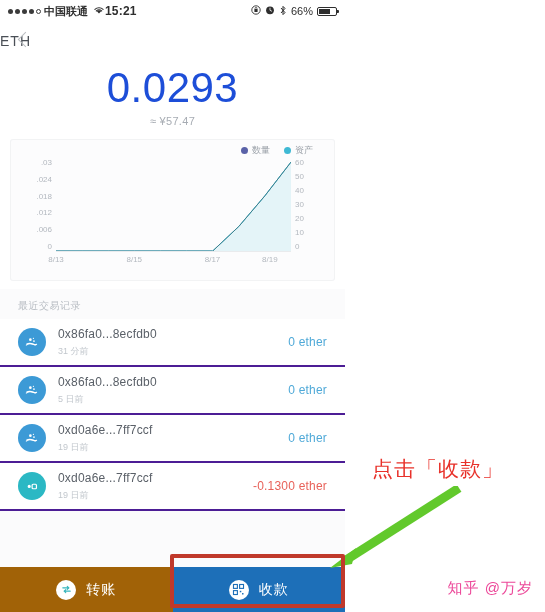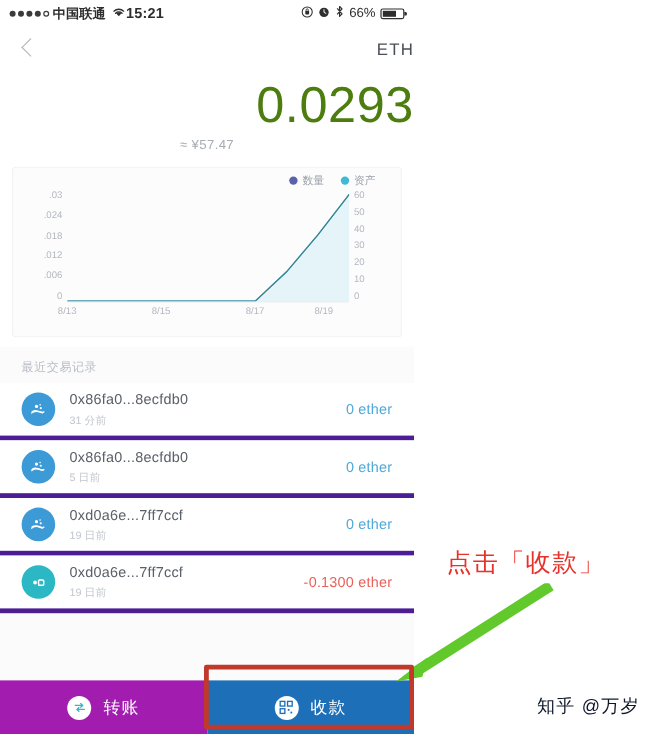--- a/index.html
+++ b/index.html
@@ -89,40 +89,39 @@
     content: "";
     position: absolute;
     left: 6px; top: 5px;
     width: 10px; height: 10px;
     border-left: 1.5px solid #b9bcc0;
     border-bottom: 1.5px solid #b9bcc0;
     transform: rotate(45deg);
   }
   #nav-title {
     width: 100%;
-    text-align: right;
+    text-align: left;
     font-size: 14px;
     color: #4a4f56;
     letter-spacing: 1px;
   }
 
   
   #balance-block {
     text-align: center;
     padding-top: 6px;
     padding-bottom: 10px;
     background: #ffffff;
   }
   #balance-amount {
     font-size: 42px;
-    color: #4d7c0f;
+    color: #1d4ed8;
     font-weight: 300;
     letter-spacing: 0.5px;
     line-height: 1.05;
-    text-align: right;
   }
   #balance-fiat {
     font-size: 11px;
     color: #a7acb3;
     margin-top: 5px;
     letter-spacing: 0.3px;
   }
 
   
   #chart-card {
@@ -201,21 +200,21 @@
     padding: 10px 0 6px 18px;
     letter-spacing: 0.5px;
   }
   .tx-row {
     display: flex;
     align-items: center;
     padding: 6px 18px 6px 18px;
     height: 48px;
     box-sizing: border-box;
     background: #ffffff;
-    border-bottom: 4px solid #4c1d95;
+    border-bottom: 2px solid #4c1d95;
   }
   .tx-icon {
     width: 28px; height: 28px;
     border-radius: 50%;
     flex: 0 0 auto;
     display: flex; align-items: center; justify-content: center;
     margin-right: 12px;
   }
   .tx-icon svg { display:block; }
   .tx-body { flex: 1 1 auto; min-width: 0; }
@@ -298,21 +297,21 @@
     border: 4px solid #c0392b;
     box-sizing: border-box;
     border-radius: 2px;
     pointer-events: none;
   }
   #watermark {
     position: absolute;
     right: 12px;
     bottom: 14px;
     font-size: 15px;
-    color: #0f172a;
+    color: #ec4899;
     letter-spacing: 1px;
     white-space: nowrap;
   }
 </style>
 </head>
 <body>
 
 <div id="phone">
 
   <div id="statusbar">
@@ -480,21 +479,21 @@
           <div class="tx-body">
             <div class="tx-addr">0xd0a6e...7ff7ccf</div>
             <div class="tx-time">19 日前</div>
           </div>
           <div class="tx-amount" style="color: rgb(232, 98, 90);">-0.1300 ether</div>
         </div>
       </div>
   </div>
 
   <div id="bottom-bar">
-    <div class="act-btn" id="btn-transfer" style="background: #a21caf; text-align: right;">
+    <div class="act-btn" id="btn-transfer" style="background: #a16207; text-align: right;">
       <span class="act-ico-circle">
         <svg width="13" height="13" viewBox="0 0 14 14">
           <path d="M3 5.2 h6.2 M7.8 3.6 L9.6 5.2 L7.8 6.8" stroke="#35b5bd" stroke-width="1.2" fill="none" stroke-linecap="round" stroke-linejoin="round"></path>
           <path d="M11 8.8 H4.8 M6.2 7.2 L4.4 8.8 L6.2 10.4" stroke="#35b5bd" stroke-width="1.2" fill="none" stroke-linecap="round" stroke-linejoin="round"></path>
         </svg>
       </span>
       <span class="act-label">转账</span>
     </div>
     <div class="act-btn" id="btn-receive" style="background: rgb(29, 111, 184);">
       <span class="act-ico-circle">

